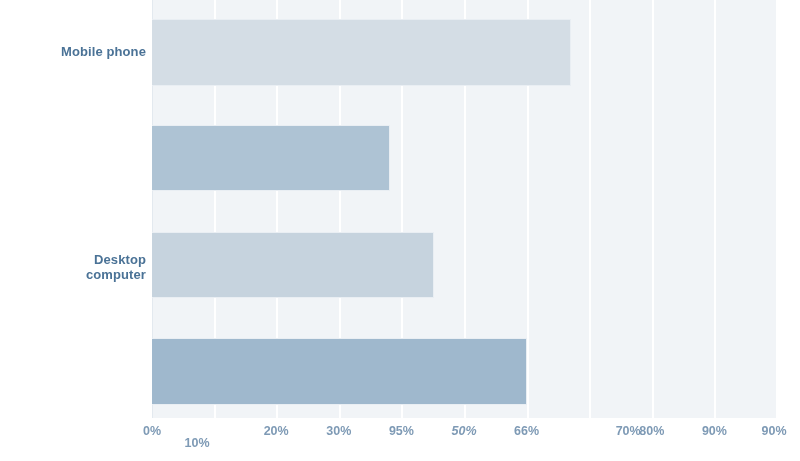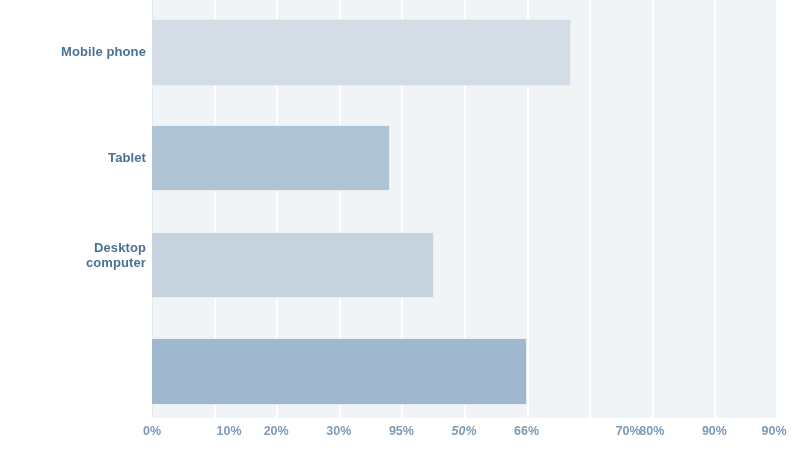--- a/index.html
+++ b/index.html
@@ -105,24 +105,21 @@
 </style>
 </head>
 <body>
 
 <div class="chart-root">
 
   <div class="y-axis">
     <div class="y-label" style="top: 44px;">
       <span>Mobile phone</span>
     </div>
-    <div class="y-label" style="top: 150px;">
-      <span>Tablet</span>
-    </div>
-    <div class="y-label" style="top: 240px;">
+    <div class="y-label" style="top: 252px;">
       <span>Desktop</span><br>
       <span>computer</span>
     </div>
   </div>
 
   <div class="plot">
 
     <div class="gridlines">
       <div class="gridline first" style="left: 0px;"></div>
       <div class="gridline" style="left: 61.6px;"></div>
@@ -141,21 +138,21 @@
       <div class="bar" style="top: 19px; height: 67px; width: 419px; background: #d4dde5;"></div>
       <div class="bar" style="top: 125px; height: 66px; width: 238px; background: #aec3d4;"></div>
       <div class="bar" style="top: 232px; height: 66px; width: 282px; background: #c6d3de;"></div>
       <div class="bar" style="top: 338px; height: 67px; width: 375px; background: #9fb8cd;"></div>
     </div>
 
   </div>
 
   <div class="x-axis">
     <div class="x-tick" style="left: 0px;">0%</div>
-    <div class="x-tick" style="left: 77px;">10%</div>
+    <div class="x-tick" style="left: 45px; margin-top: 12px;">10%</div>
     <div class="x-tick" style="left: 124.2px;">20%</div>
     <div class="x-tick" style="left: 186.8px;">30%</div>
     <div class="x-tick" style="left: 249.4px;">95%</div>
     <div class="x-tick" style="left: 312.0px; font-style: italic;">50%</div>
     <div class="x-tick" style="left: 374.6px;">66%</div>
     <div class="x-tick" style="left: 437.2px; margin-left: 39px;">70%</div>
     <div class="x-tick" style="left: 499.8px;">80%</div>
     <div class="x-tick" style="left: 562.4px;">90%</div>
     <div class="x-tick" style="left: 622.0px;">90%</div>
   </div>

